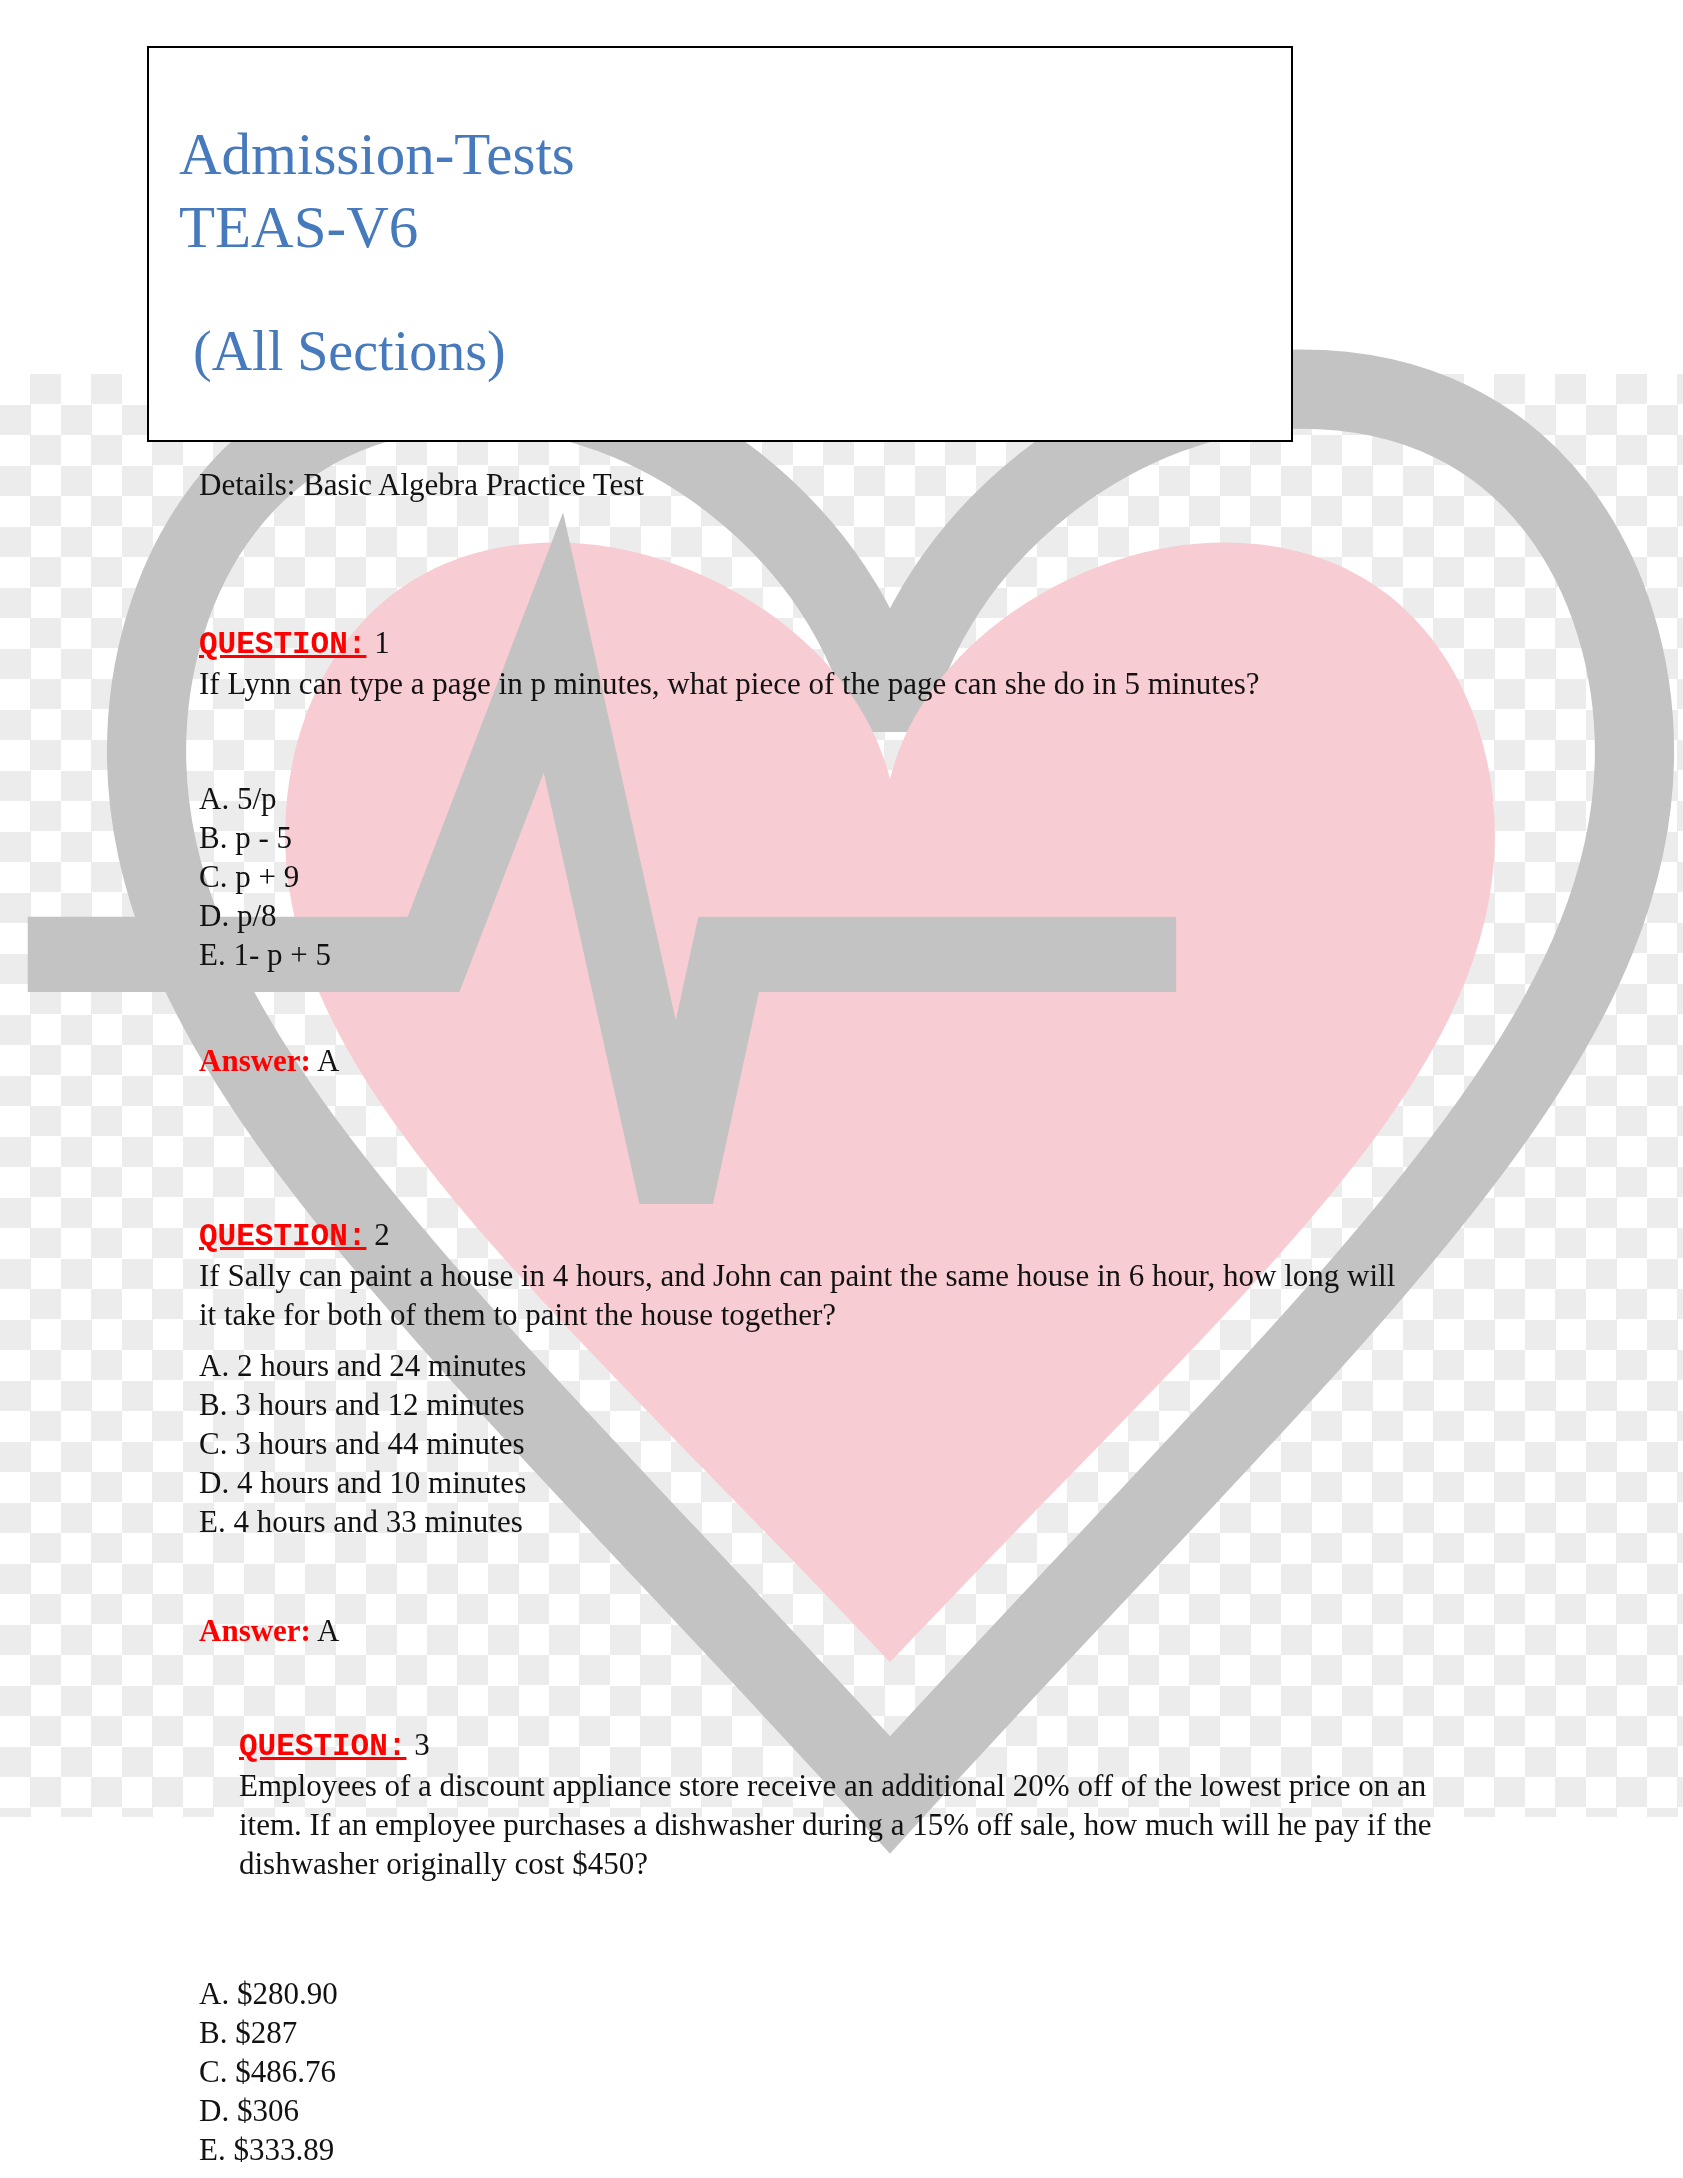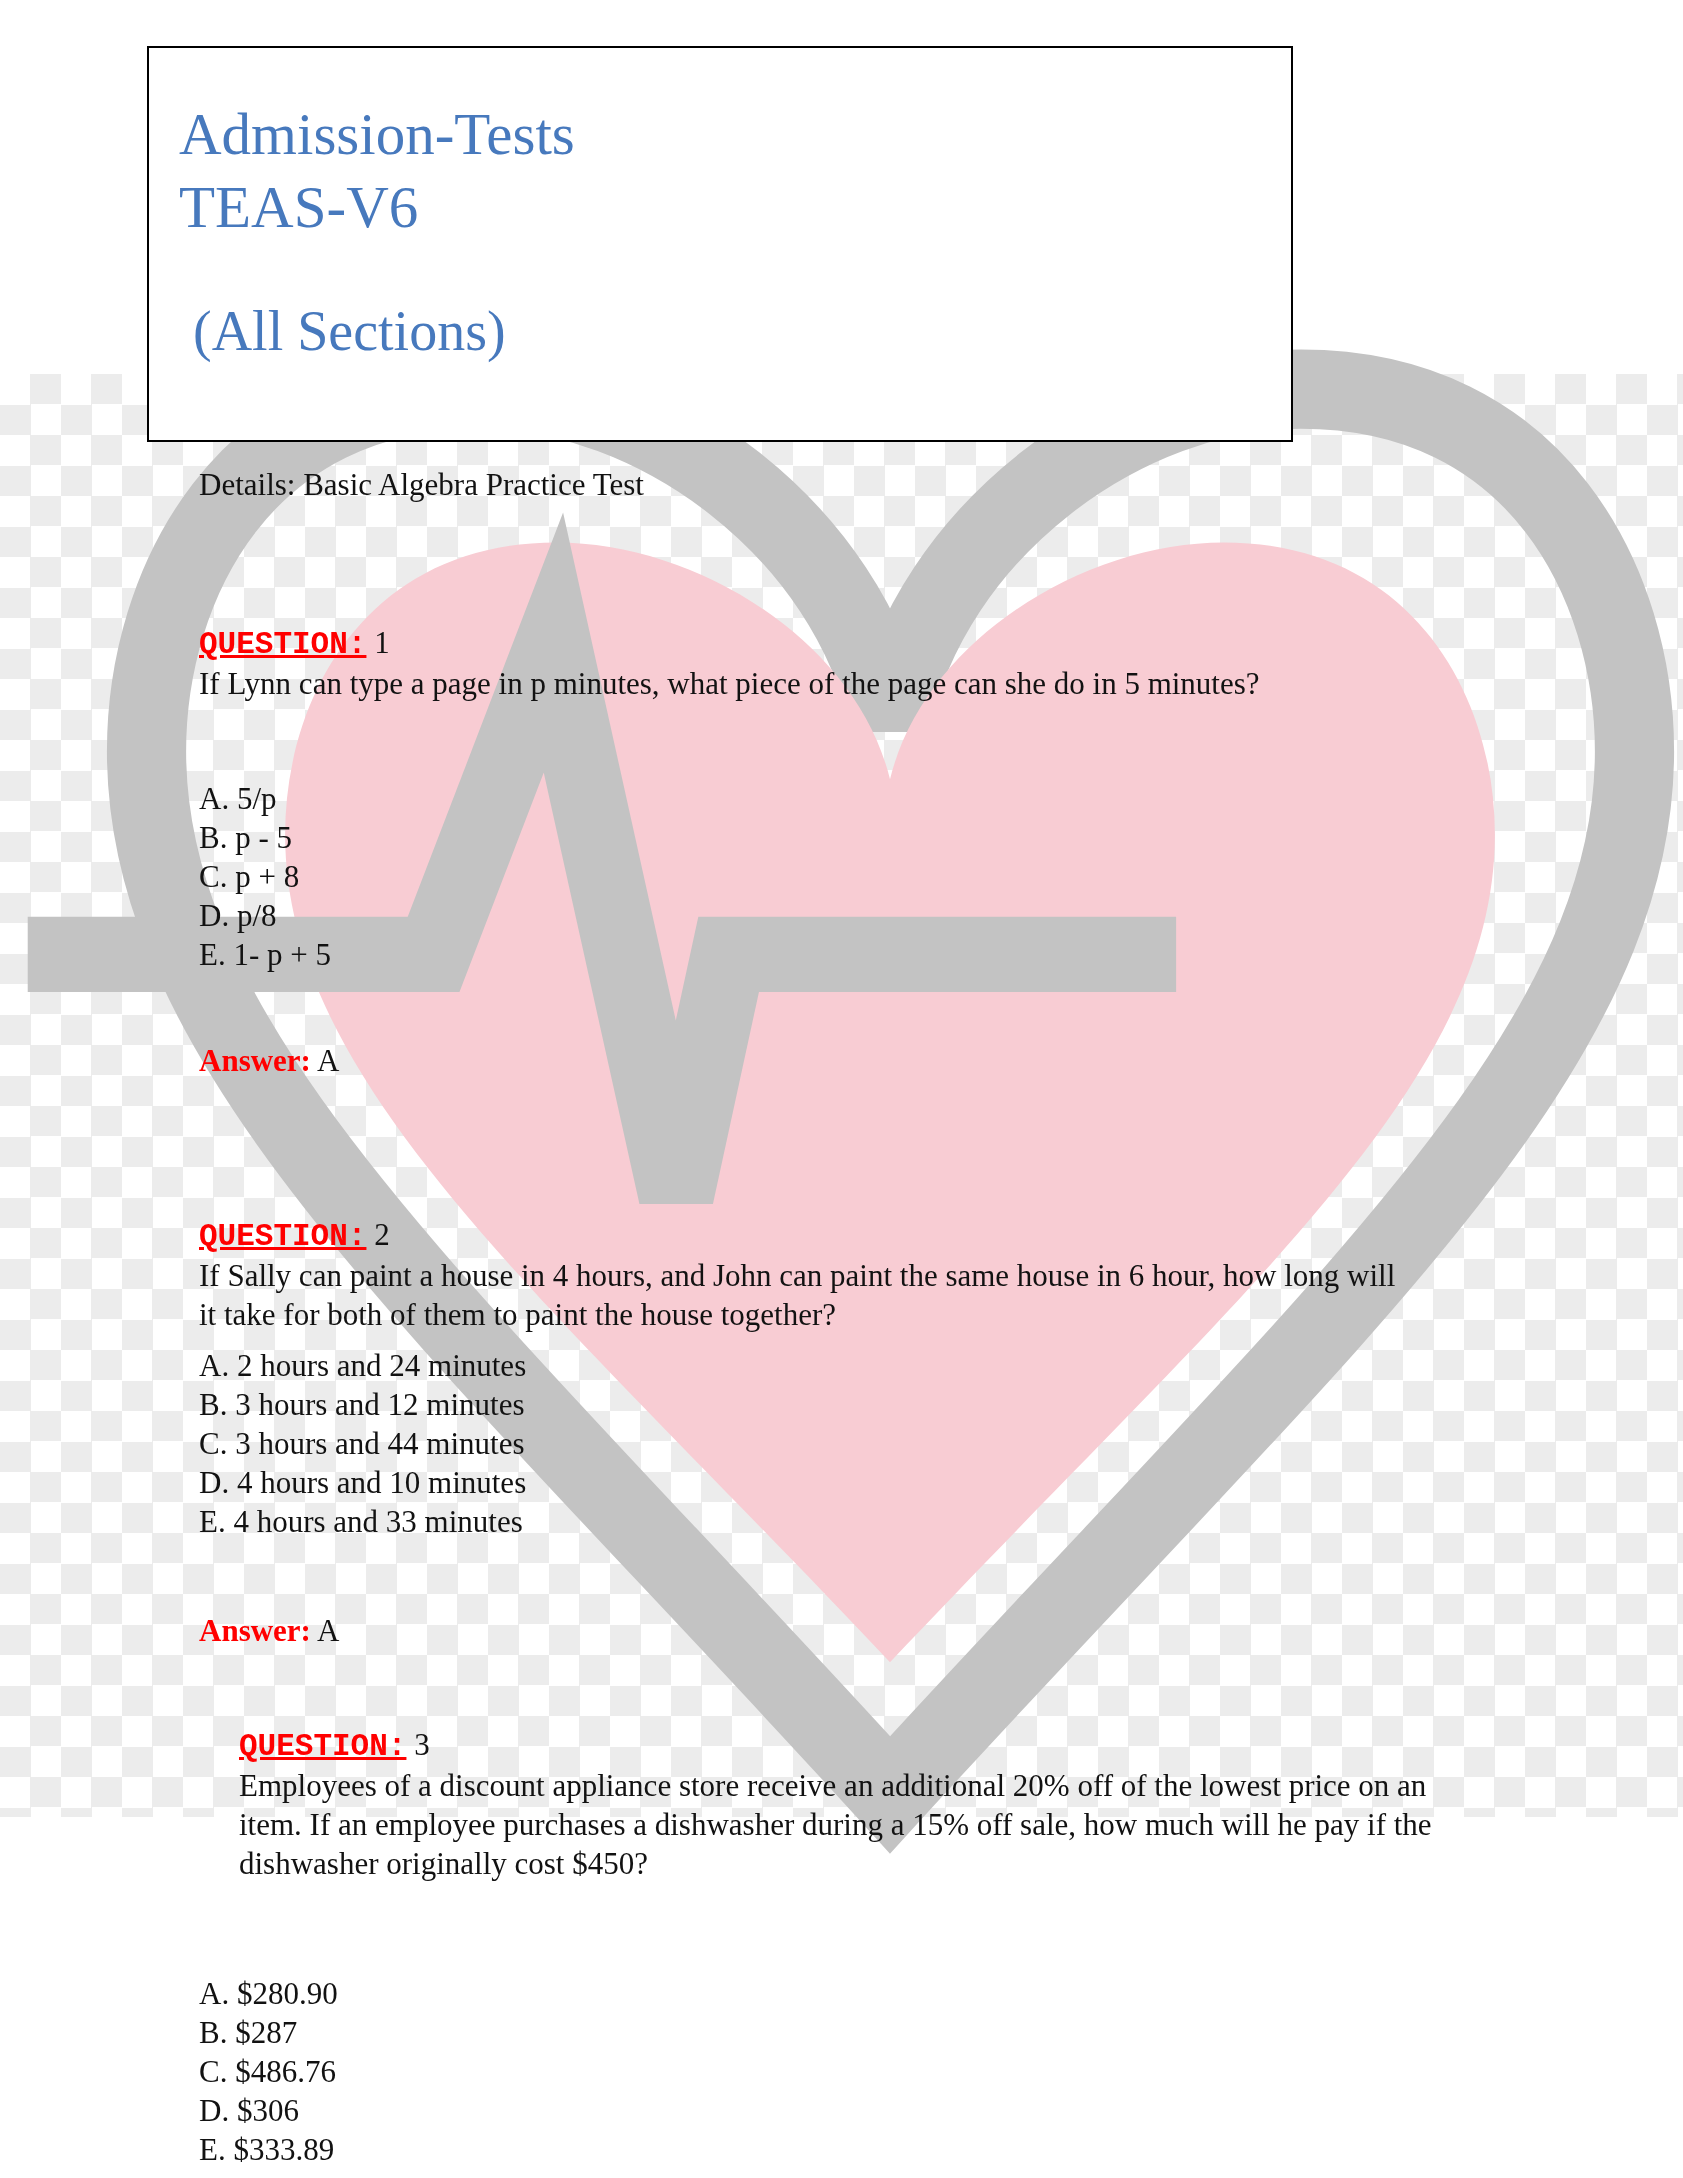--- a/index.html
+++ b/index.html
@@ -17,21 +17,21 @@
     position:absolute; left:0; top:374px; width:1683px; height:1443px;
     background: repeating-conic-gradient(#ececec 0% 25%, #ffffff 0% 50%) 0 0 / 61px 61px;
     z-index:0;
   }
 
   .watermark { position:absolute; left:0; top:0; z-index:1; }
 
   .header-box {
     position:absolute; left:147px; top:46px; width:1146px; height:396px;
     background:#ffffff; border:2px solid #000000; box-sizing:border-box;
-    z-index:3; padding:50px 0 0 30px;
+    z-index:3; padding:70px 0 0 30px;
   }
   .header-title { font-size:59px; line-height:73px; color:#4779bd; }
   .header-subtitle { font-size:56px; line-height:73px; color:#4779bd; margin-top:51px; padding-left:14px; }
 
   .content-block { position:absolute; left:199px; z-index:2; }
   .body-line { font-size:31px; line-height:39px; white-space:nowrap; }
 
   .red-bold { color:#ff0000; font-weight:bold; }
   .q-label { text-decoration:underline;font-family:Liberation Mono, monospace; }
 
@@ -58,21 +58,21 @@
   <div class="body-line">Details: Basic Algebra Practice Test</div>
 </div>
 
 <div class="content-block" style="top:623px;">
   <div class="body-line"><span class="red-bold q-label">QUESTION:</span> <span>1</span></div>
   <div class="body-line">If Lynn can type a page in p minutes, what piece of the page can she do in 5 minutes?</div>
 </div>
 <div class="content-block options" style="top:779px;">
   <div class="body-line">A. 5/p</div>
   <div class="body-line">B. p - 5</div>
-  <div class="body-line">C. p + 8</div>
+  <div class="body-line">C. p + 9</div>
   <div class="body-line">D. p/8</div>
   <div class="body-line">E. 1- p + 5</div>
 </div>
 <div class="content-block" style="top:1041px;">
   <div class="body-line"><span class="red-bold">Answer:</span> <span>A</span></div>
 </div>
 
 <div class="content-block" style="top:1215px;">
   <div class="body-line"><span class="red-bold q-label">QUESTION:</span> <span>2</span></div>
   <div class="body-line">If Sally can paint a house in 4 hours, and John can paint the same house in 6 hour, how long will</div>

